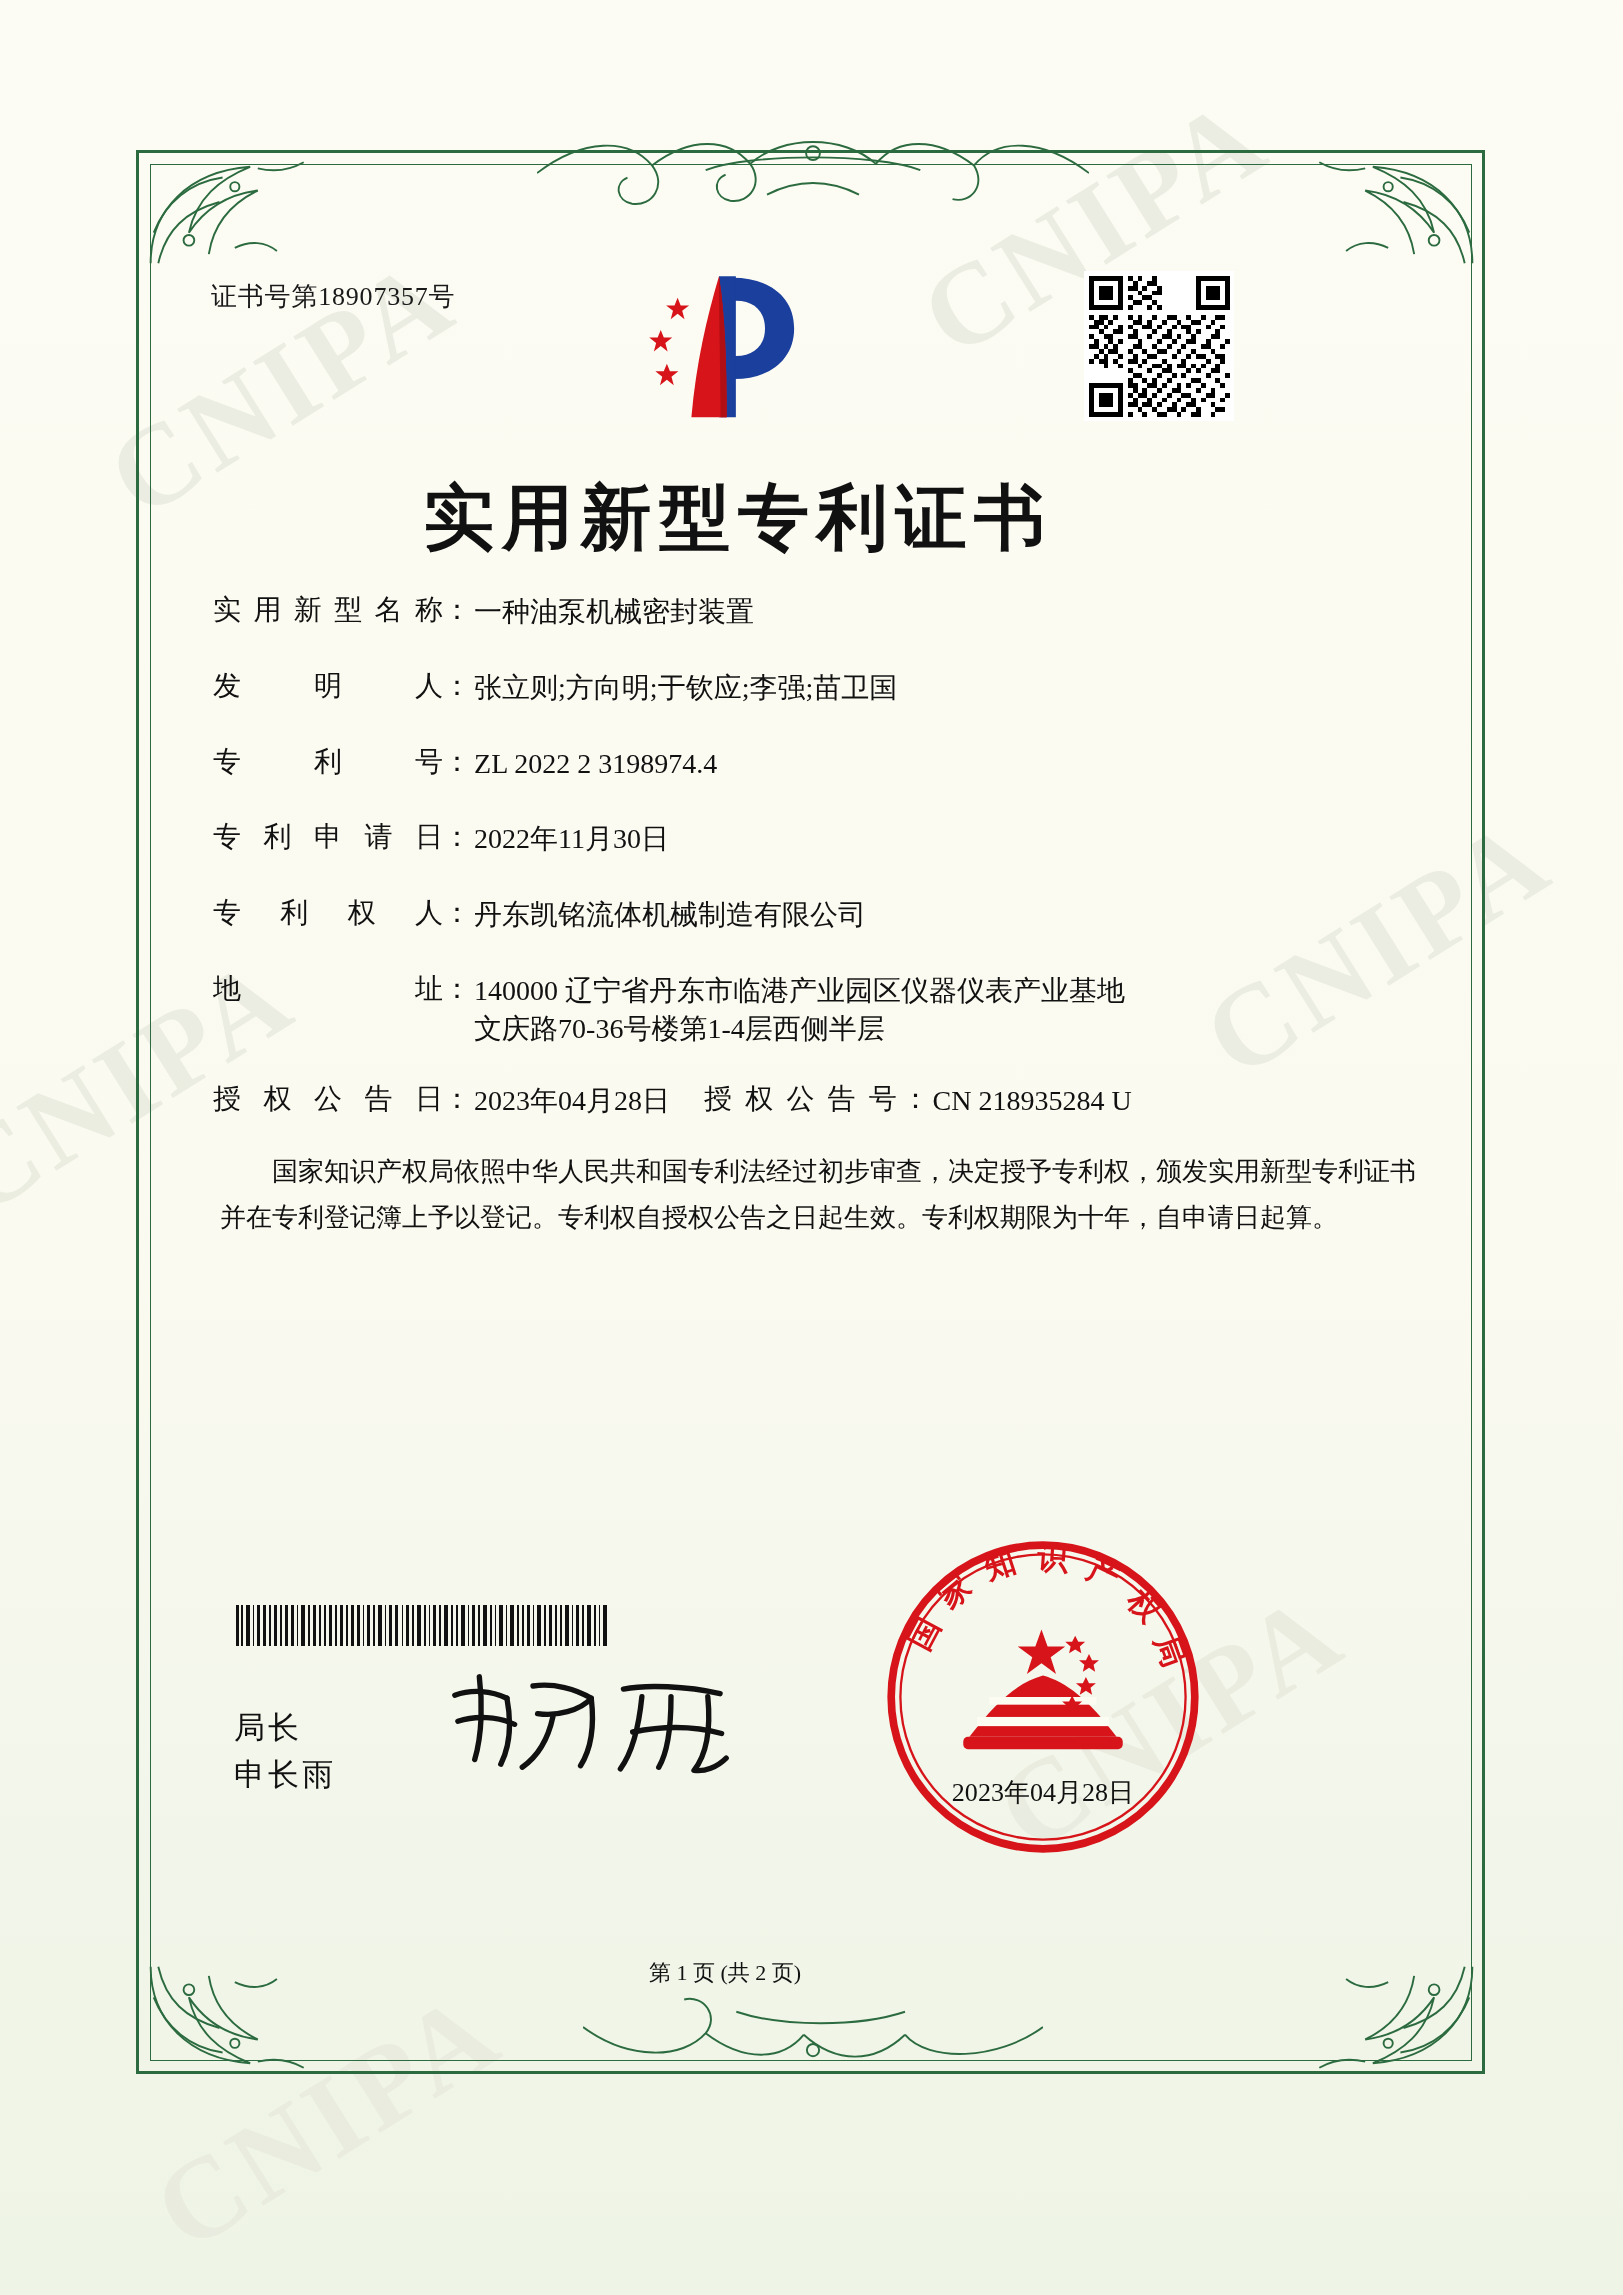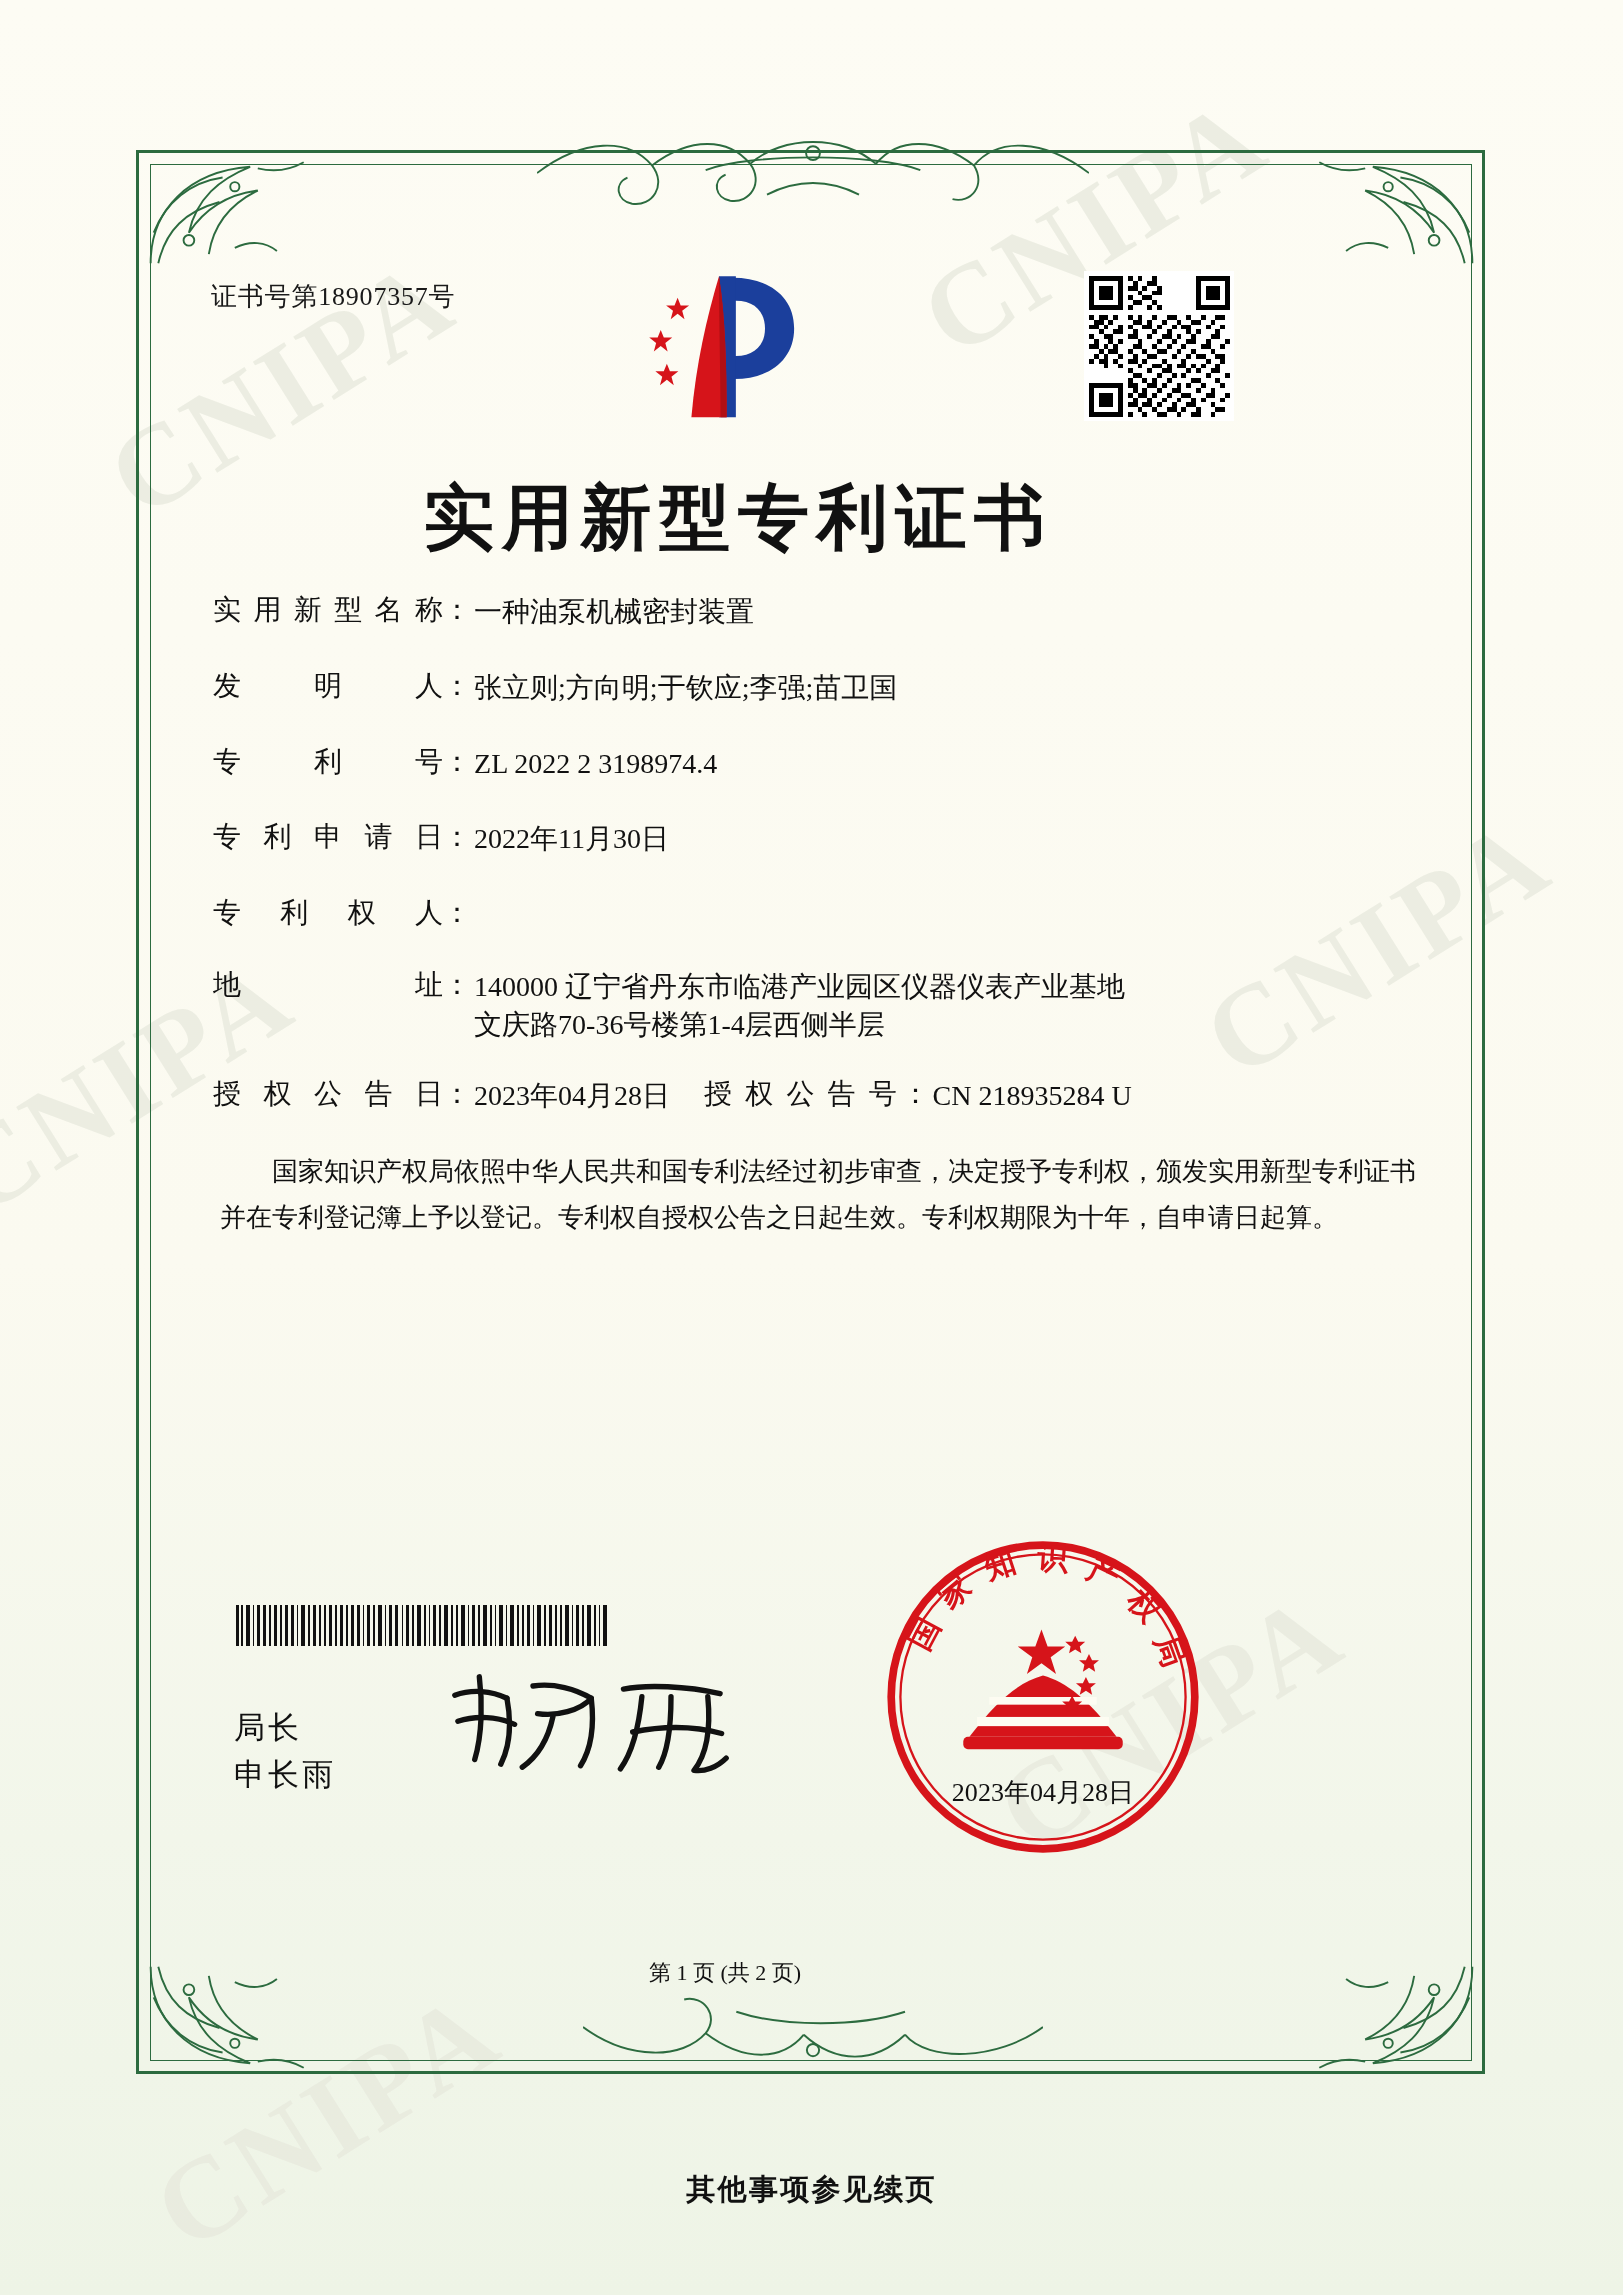--- a/index.html
+++ b/index.html
@@ -618,20 +618,21 @@
       </div>
 
       <div class="field-row">
         <span class="field-label">
           <span>专</span>
             <span>利</span>
             <span>权</span>
             <span>人</span>
         </span>
         <span class="field-colon">：</span>
+        <span class="field-value">丹东凯铭流体机械制造有限公司</span>
       </div>
 
       <div class="field-row addr">
         <span class="field-label">
           <span>地</span>
             <span>址</span>
         </span>
         <span class="field-colon">：</span>
         <span class="field-value">140000 辽宁省丹东市临港产业园区仪器仪表产业基地
 文庆路70-36号楼第1-4层西侧半层</span>
@@ -787,15 +788,14 @@
           <text transform="rotate(48 210 210) translate(210 46)" text-anchor="middle">权</text>
           <text transform="rotate(70 210 210) translate(210 48)" text-anchor="middle">局</text>
         </g>
         <text x="210" y="346" text-anchor="middle" fill="#111" font-family="'Liberation Serif', serif" font-size="34">2023年04月28日</text>
       </svg>
     </div>
 
     <div class="page-num">第 1 页 (共 2 页)</div>
   </div>
 
-  <div class="footer-note">其他事项参见续页</div>
 </div>
 
 
 </body></html>

